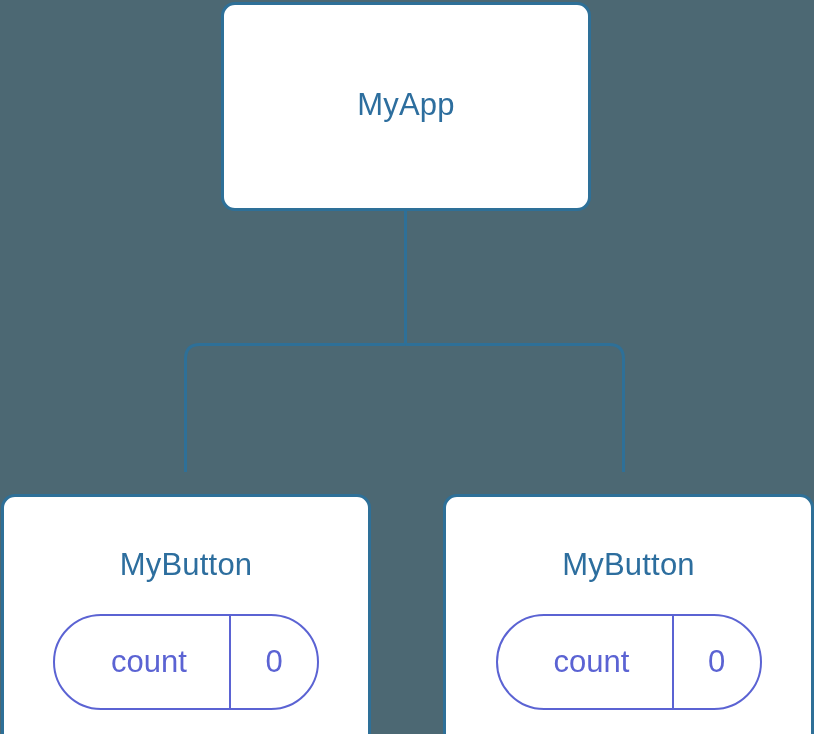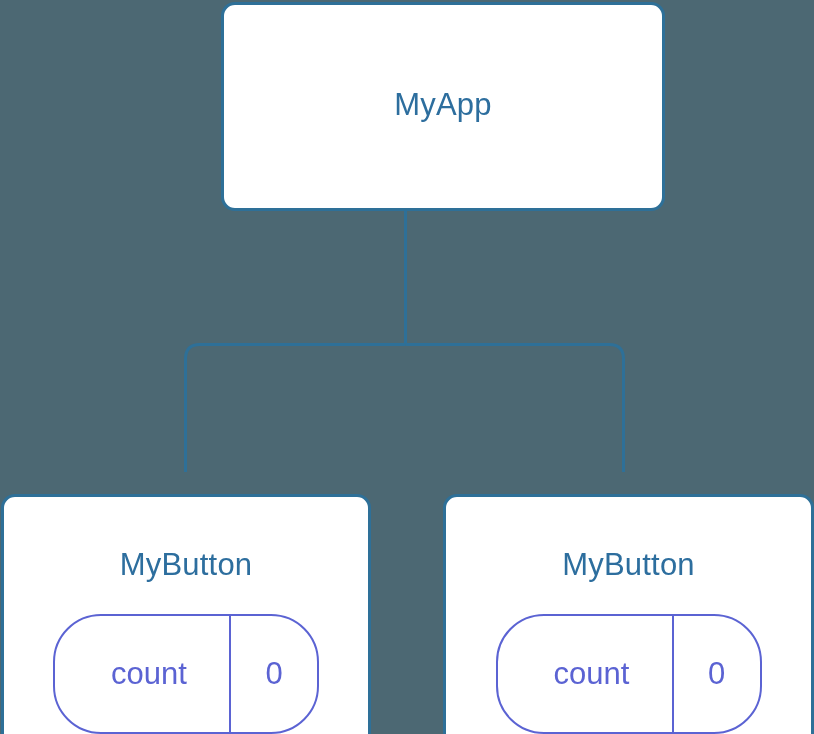--- a/index.html
+++ b/index.html
@@ -48,21 +48,21 @@
     font-size: 31px;
     font-weight: 400;
     letter-spacing: 0.2px;
     white-space: nowrap;
   }
 
   
   #node-root {
     left: 221px;
     top: 2px;
-    width: 444px;
+    width: 370px;
     height: 209px;
     justify-content: center;
   }
   #node-root .node-title {
     margin-top: -4px;
   }
 
   
   .node-child {
     top: 470px;
@@ -73,21 +73,21 @@
   #node-child-0 { left: 1px;   width: 370px; }
   #node-child-1 { left: 443px; width: 371px; }
 
   .node-child .node-title {
     margin-top: 50px;
   }
 
   
   .state-pill {
     margin-top: 31px;
-    height: 120px;
+    height: 96px;
     width: 266px;
     border: 2px solid #5b63d3;
     border-radius: 48px;
     box-sizing: border-box;
     display: flex;
     align-items: stretch;
     overflow: hidden;
   }
   .pill-key,
   .pill-val {

